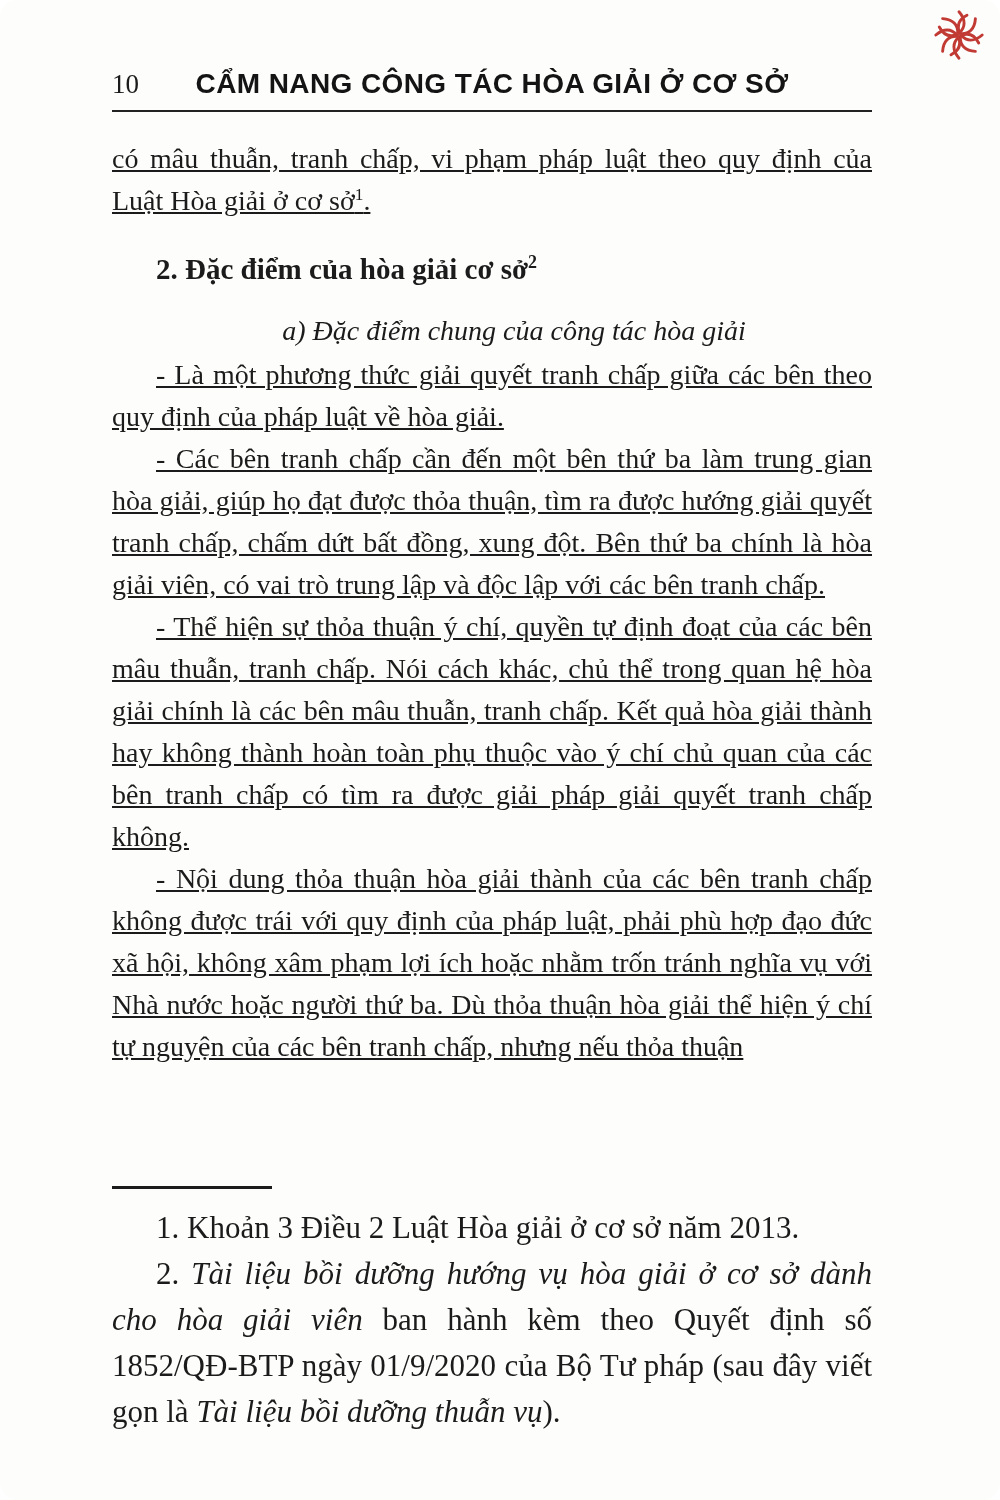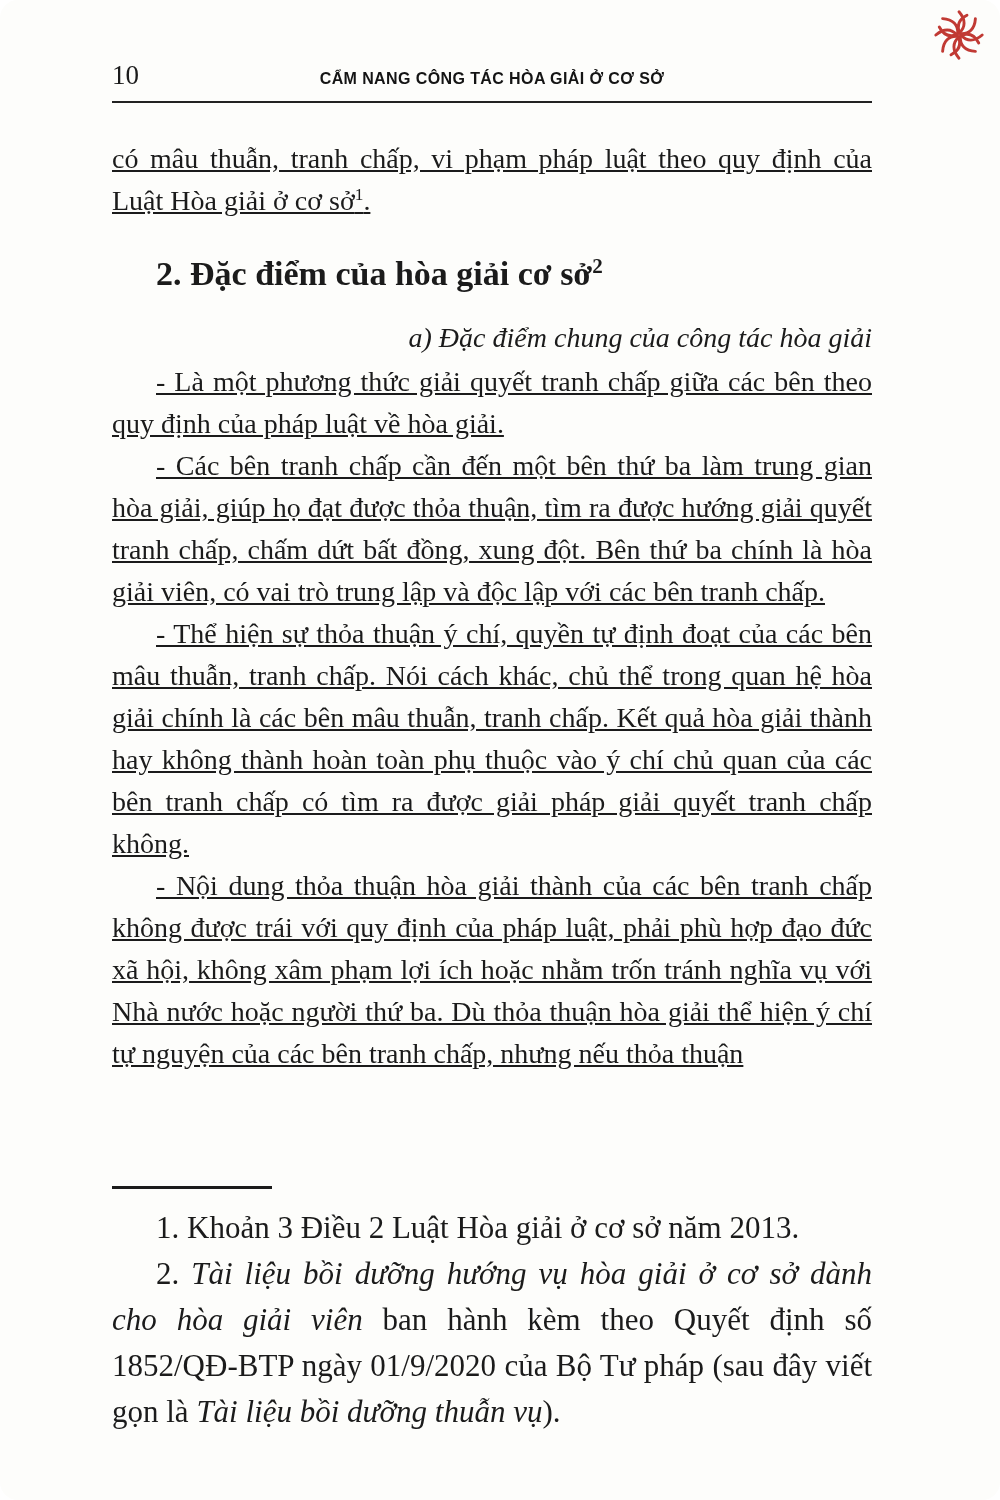--- a/index.html
+++ b/index.html
@@ -34,47 +34,47 @@
   }
   .page-num {
     font-size: 27px;
     min-width: 60px;
   }
   .running-title {
     flex: 1;
     text-align: center;
     font-family: "Liberation Sans", sans-serif;
     font-weight: bold;
-    font-size: 16px;
+    font-size: 28px;
     letter-spacing: 0.4px;
     color: #141414;
     margin-top: 8px;
   }
   .body-text {
     position: absolute;
     top: 138px;
     left: 112px;
     right: 128px;
     font-size: 28px;
     line-height: 1.5;
     text-align: justify;
   }
   .para { text-align: justify; text-decoration: underline; }
   .indent { text-indent: 44px; }
   .heading {
-    font-size: 34px;
+    font-size: 29px;
     font-weight: bold;
     text-indent: 44px;
     margin: 26px 0 18px 0;
     text-align: left;
   }
   .subheading {
     font-style: italic;
     text-indent: 44px;
-    text-align: right;
+    text-align: center;
     margin-bottom: 2px;
   }
   sup {
     font-size: 0.62em;
     vertical-align: super;
     line-height: 0;
   }
   .footnotes {
     position: absolute;
     left: 112px;

